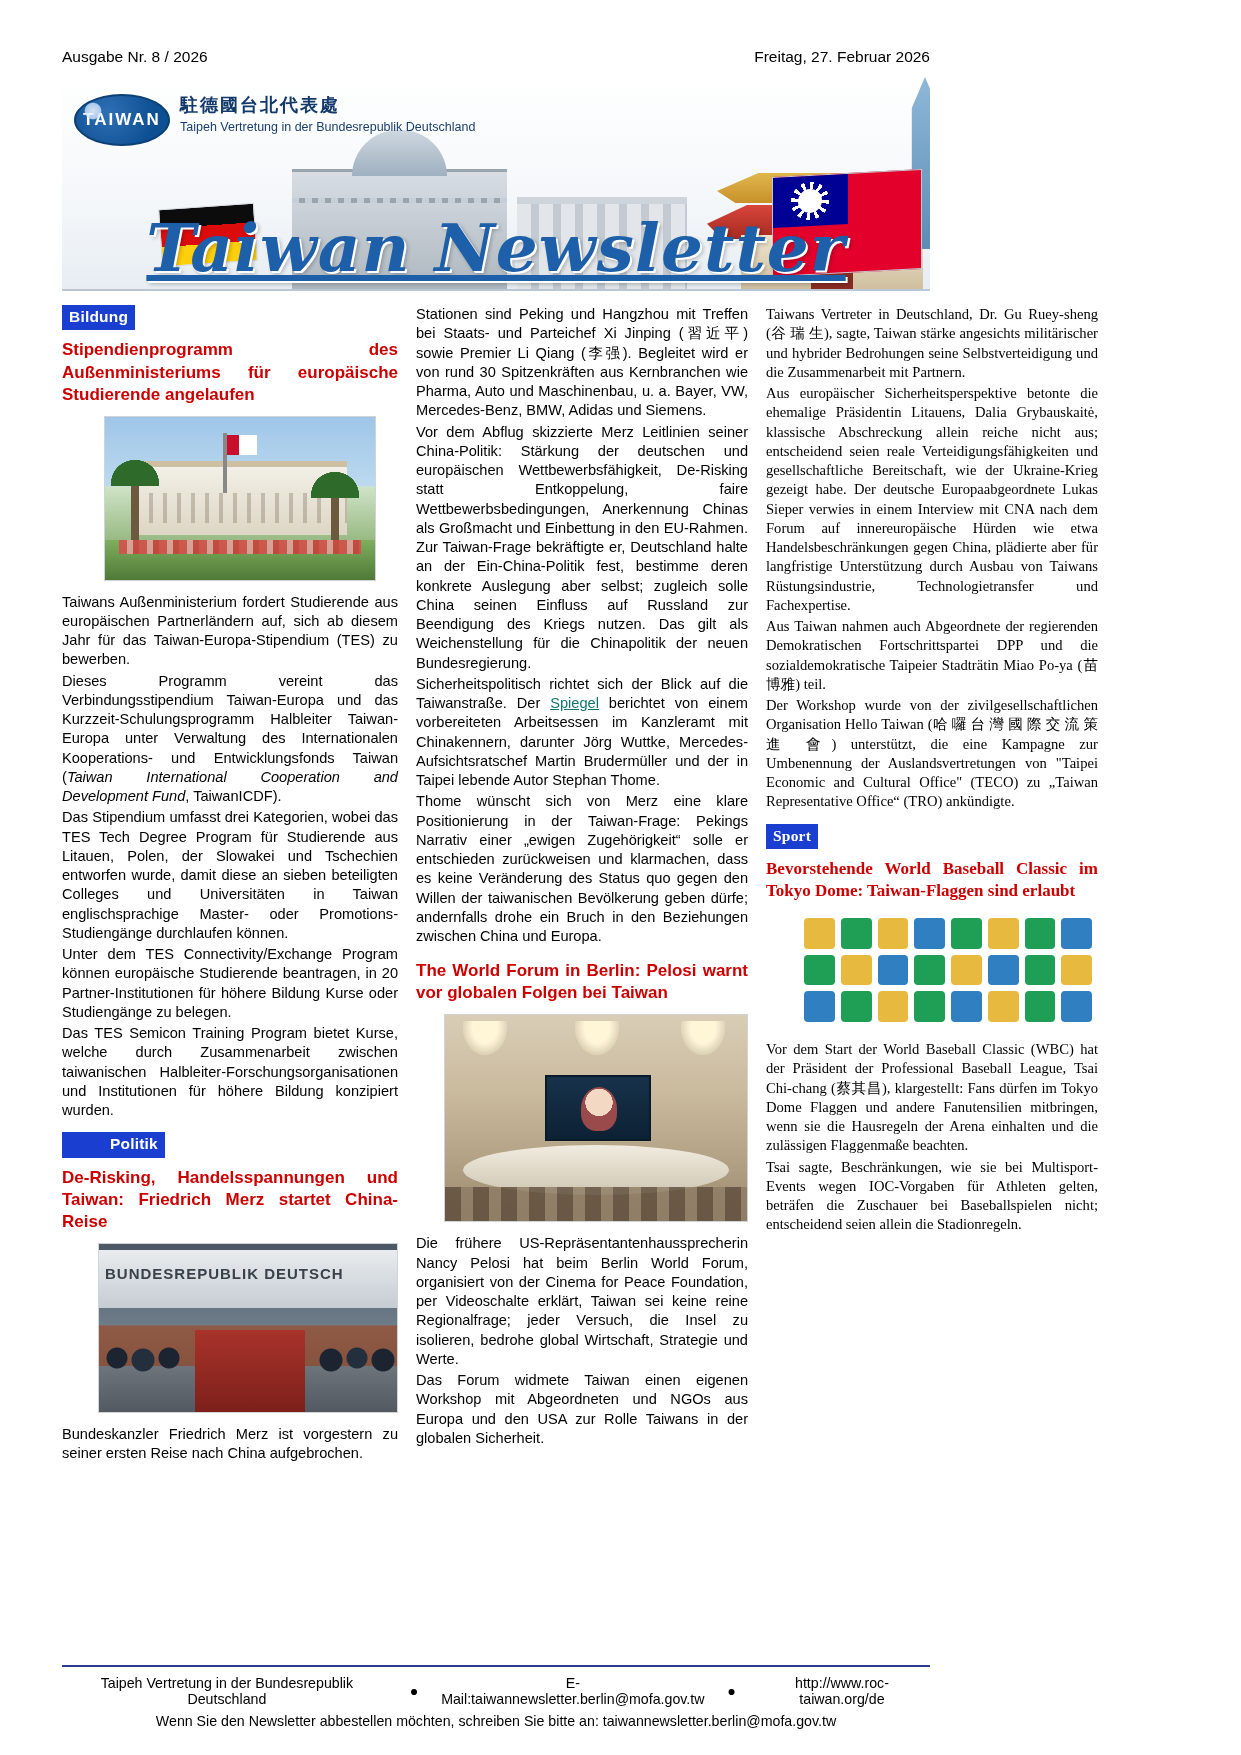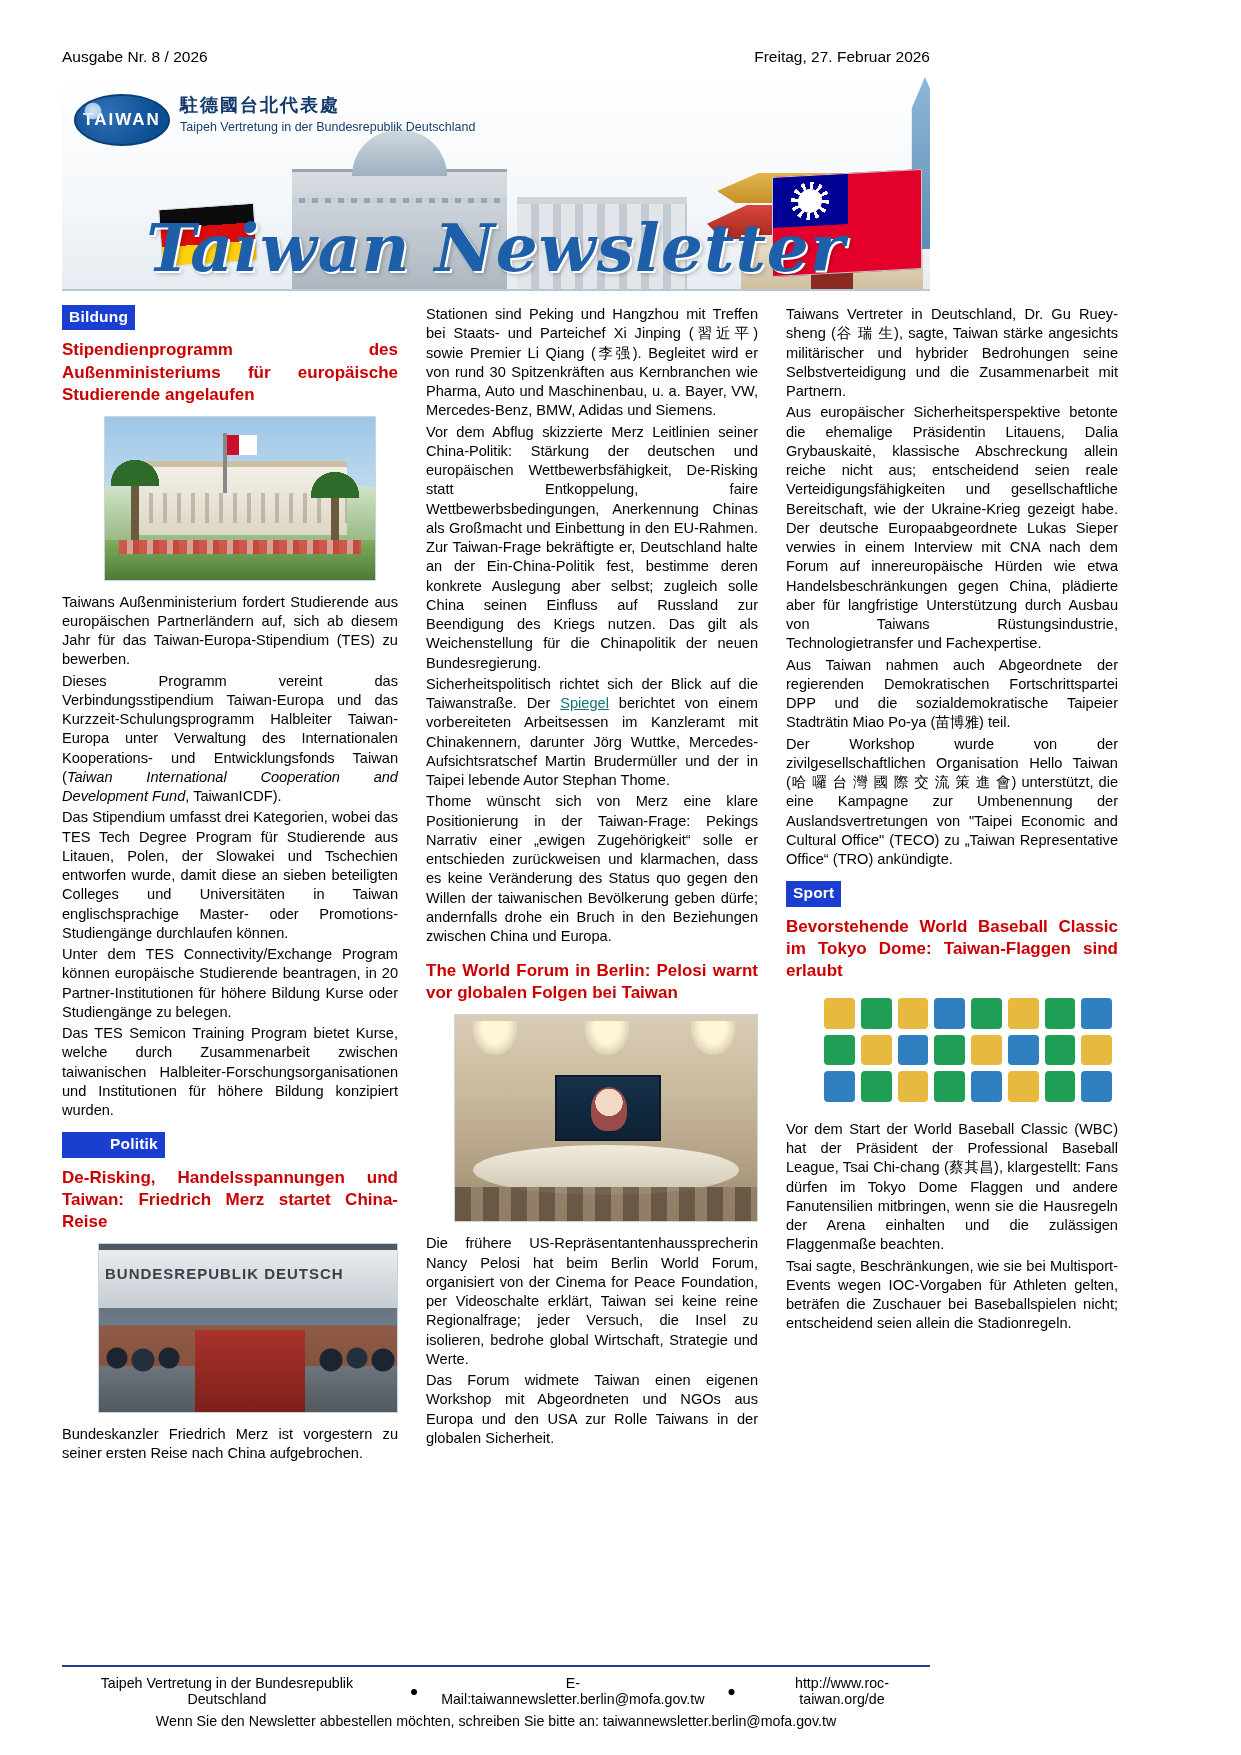--- a/index.html
+++ b/index.html
@@ -160,37 +160,38 @@
     position: absolute; left: 0; right: 0; bottom: 2px;
     text-align: center;
     font-family: "DejaVu Serif", serif;
     font-style: italic;
     font-size: 66px;
     font-weight: bold;
     color: #1d5fa8;
     text-shadow: 2px 2px 0 #ffffff, 3px 3px 4px rgba(0,0,0,.28);
     letter-spacing: 1px;
     z-index: 5;
+    text-decoration: underline;
   }
   
   .columns {
     display: flex;
-    gap: 28px;
+    gap: 18px;
     margin-top: 14px;
     height: 1340px;
   }
   .col {
     width: 355px;
     font-size: 14.6px;
     line-height: 1.32;
     text-align: justify;
     position: relative;
   }
   .col.mid { width: 358px; }
-  .col.right { width: 358px; }
+  .col.right { width: 358px; font-family: Liberation Serif, serif; }
 
   .section-tag {
     display: inline-block;
     background: #1a3fd0;
     color: #fff;
     font-weight: bold;
     font-size: 15.5px;
     padding: 2px 7px 3px 7px;
     margin-bottom: 9px;
     letter-spacing: .2px;

